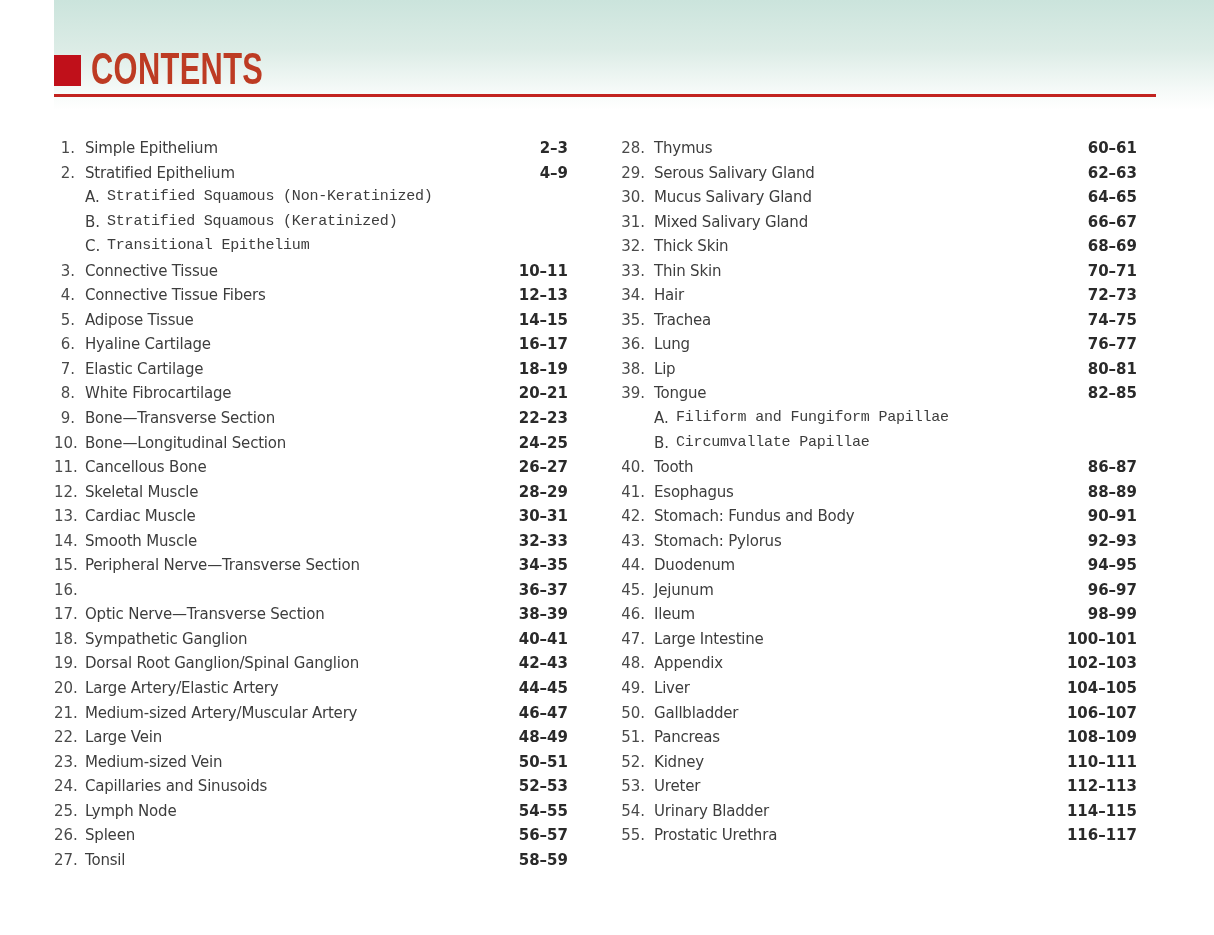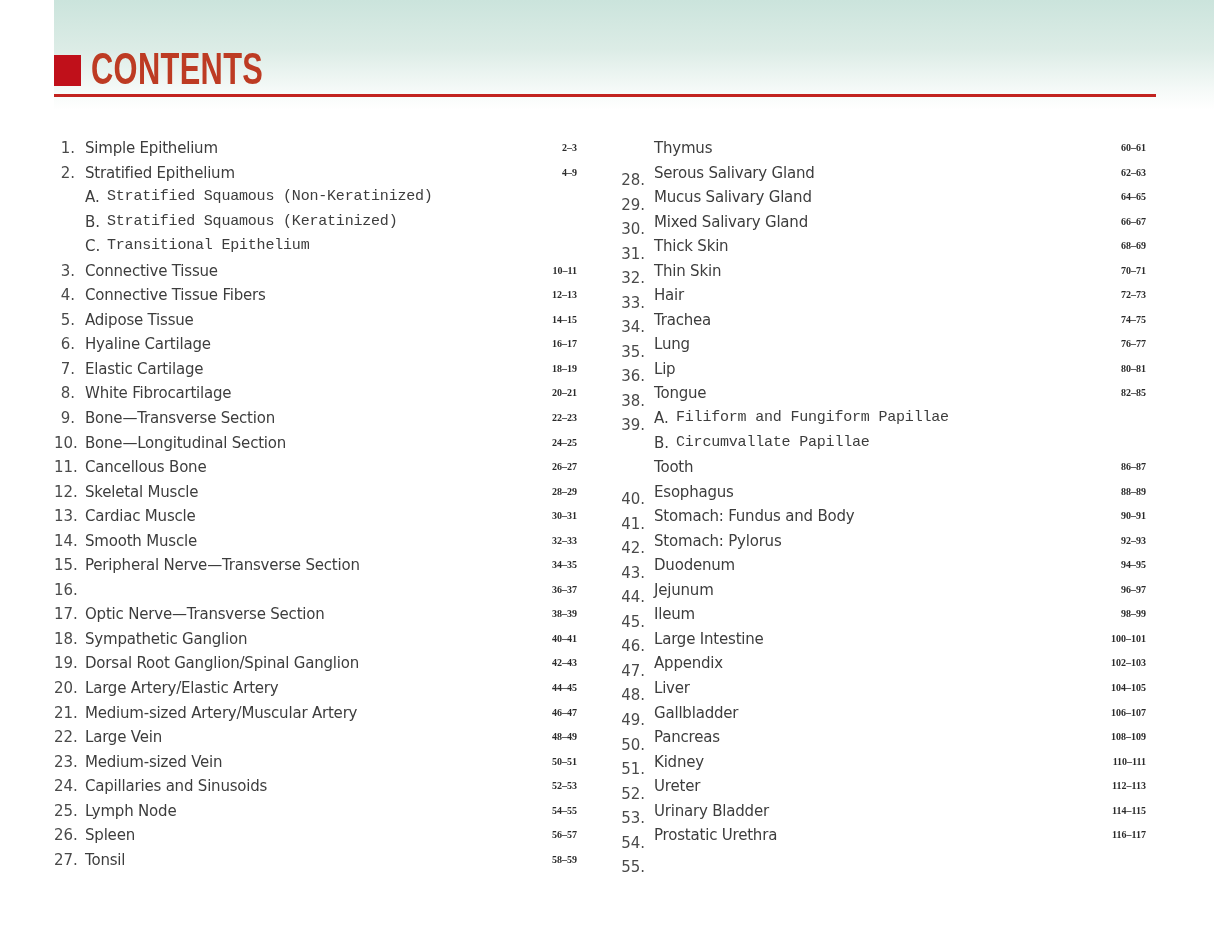--- a/index.html
+++ b/index.html
@@ -35,31 +35,30 @@
   .col-left { left: 54px; width: 530px; }
   .col-right { left: 618px; width: 535px; }
   .row {
     position: relative; height: 24.55px; line-height: 24.55px;
     font-size: 15px; white-space: nowrap;
   }
   .num {
     position: absolute; left: 0; width: 21px; text-align: right;
     color: #4a4a4a;
   }
-  .col-right .num { width: 27px; margin-top: 32px; }
+  .col-right .num { width: 27px; }
   .name { position: absolute; left: 31px; color: #3d3d3d; letter-spacing: -0.2px; text-align: center; }
   .col-right .name { left: 36px; }
   .sub-letter { position: absolute; left: 31px; color: #3d3d3d; }
   .col-right .sub-letter { left: 36px; }
   .sub-name { position: absolute; left: 53px; color: #3d3d3d; letter-spacing: -0.2px; font-family: Liberation Mono, monospace; }
   .col-right .sub-name { left: 58px; }
   .pages {
-    position: absolute; right: 7px; font-weight: bold; color: #2a2a2a;
-    font-size: 10px;
-    font-family: Liberation Serif, serif;
+    position: absolute; right: 16px; font-weight: bold; color: #2a2a2a;
+    font-size: 15px;
   }
 </style>
 </head>
 <body>
 
 <div class="header-band"></div>
 <div class="title-square"></div>
 <div class="title">CONTENTS</div>
 <div class="title-rule"></div>
 

